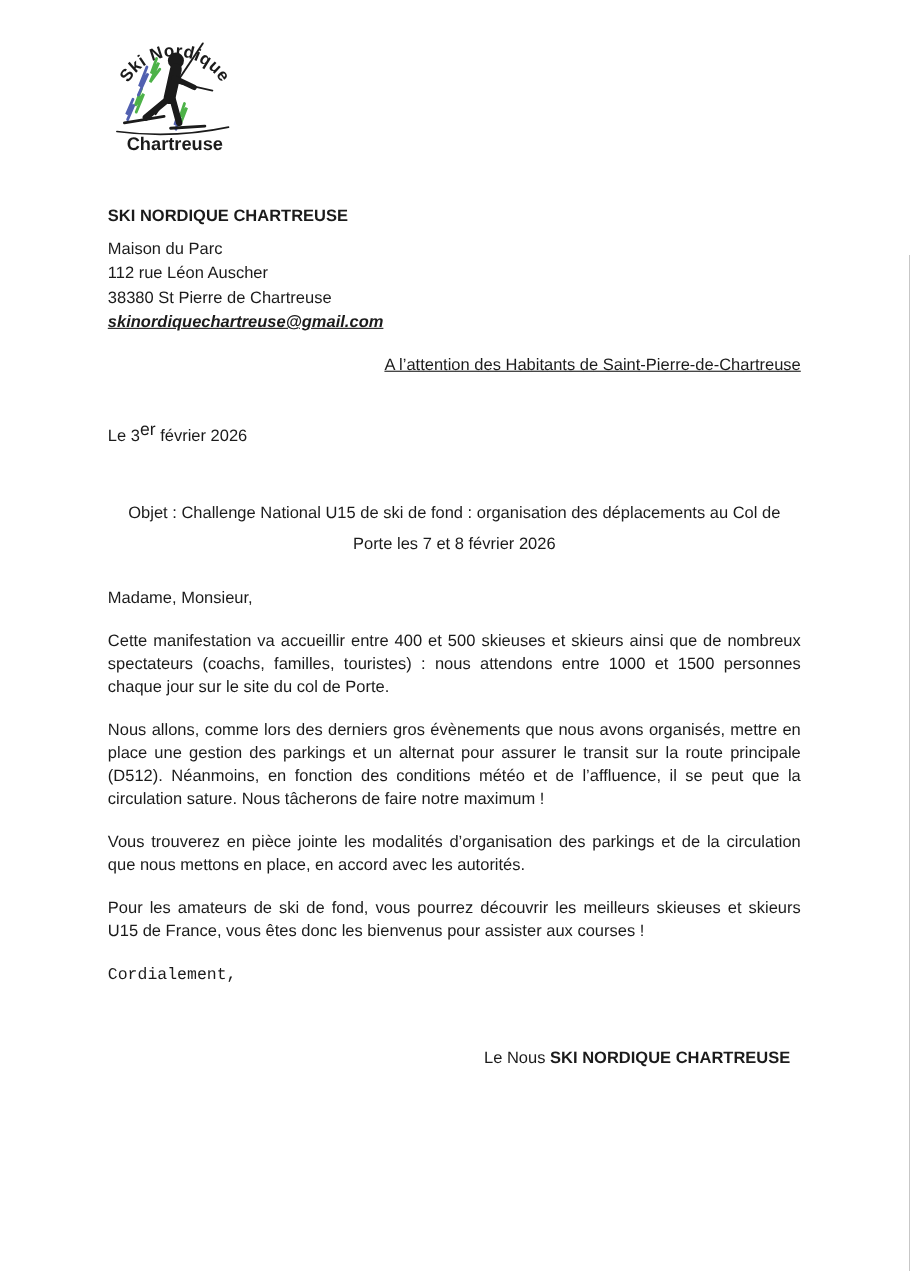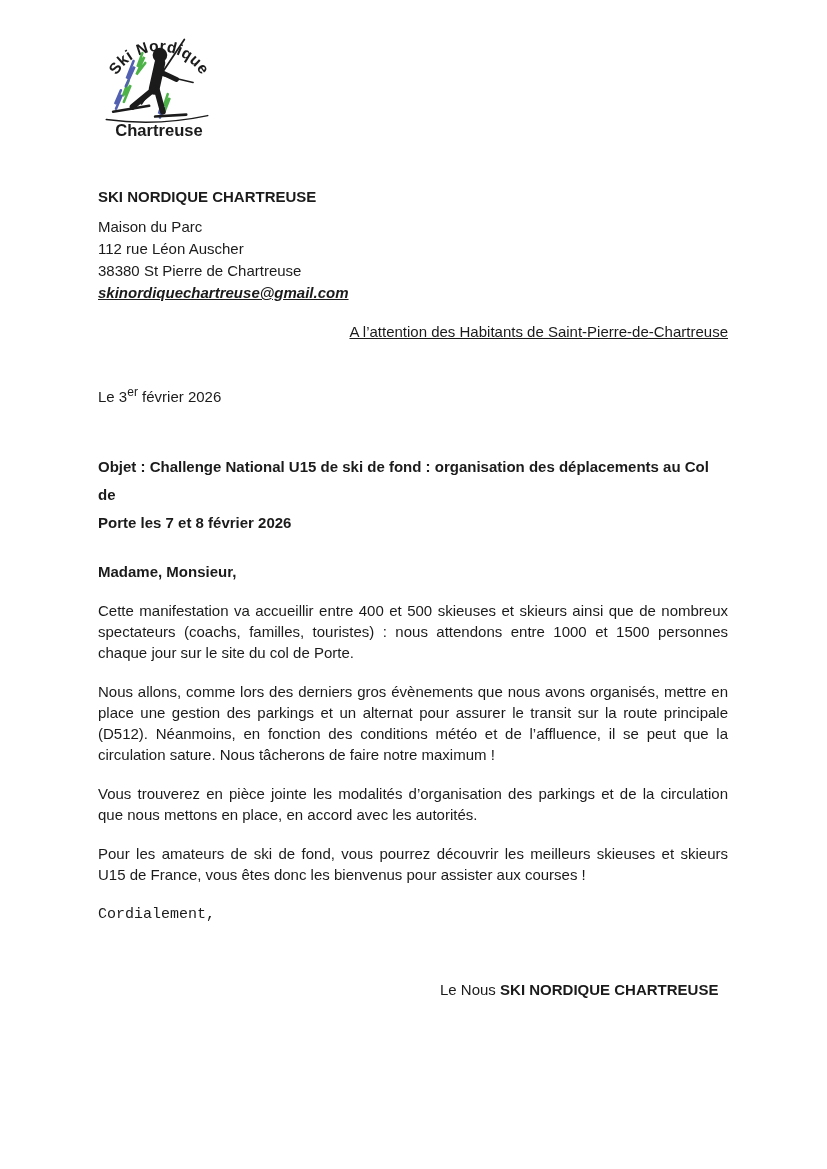--- a/index.html
+++ b/index.html
@@ -41,32 +41,32 @@
   }
   .recipient {
     margin-top: 17px;
     text-align: right;
     text-decoration: underline;
   }
   .date-line {
     margin-top: 44px;
   }
   .date-line sup {
-    font-size: 12px;
+    font-size: 16px;
     vertical-align: super;
     line-height: 0;
   }
   .subject {
     margin-top: 46px;
-    font-weight: bold;
+    font-weight: normal;
     line-height: 28px;
+    text-align: center;
   }
   .salutation {
     margin-top: 24px;
-    font-weight: bold;
   }
   .body-par {
     margin-top: 18px;
     text-align: justify;
   }
   .body-par.first {
     margin-top: 26px;
   }
   .closing {
     margin-top: 19px;

